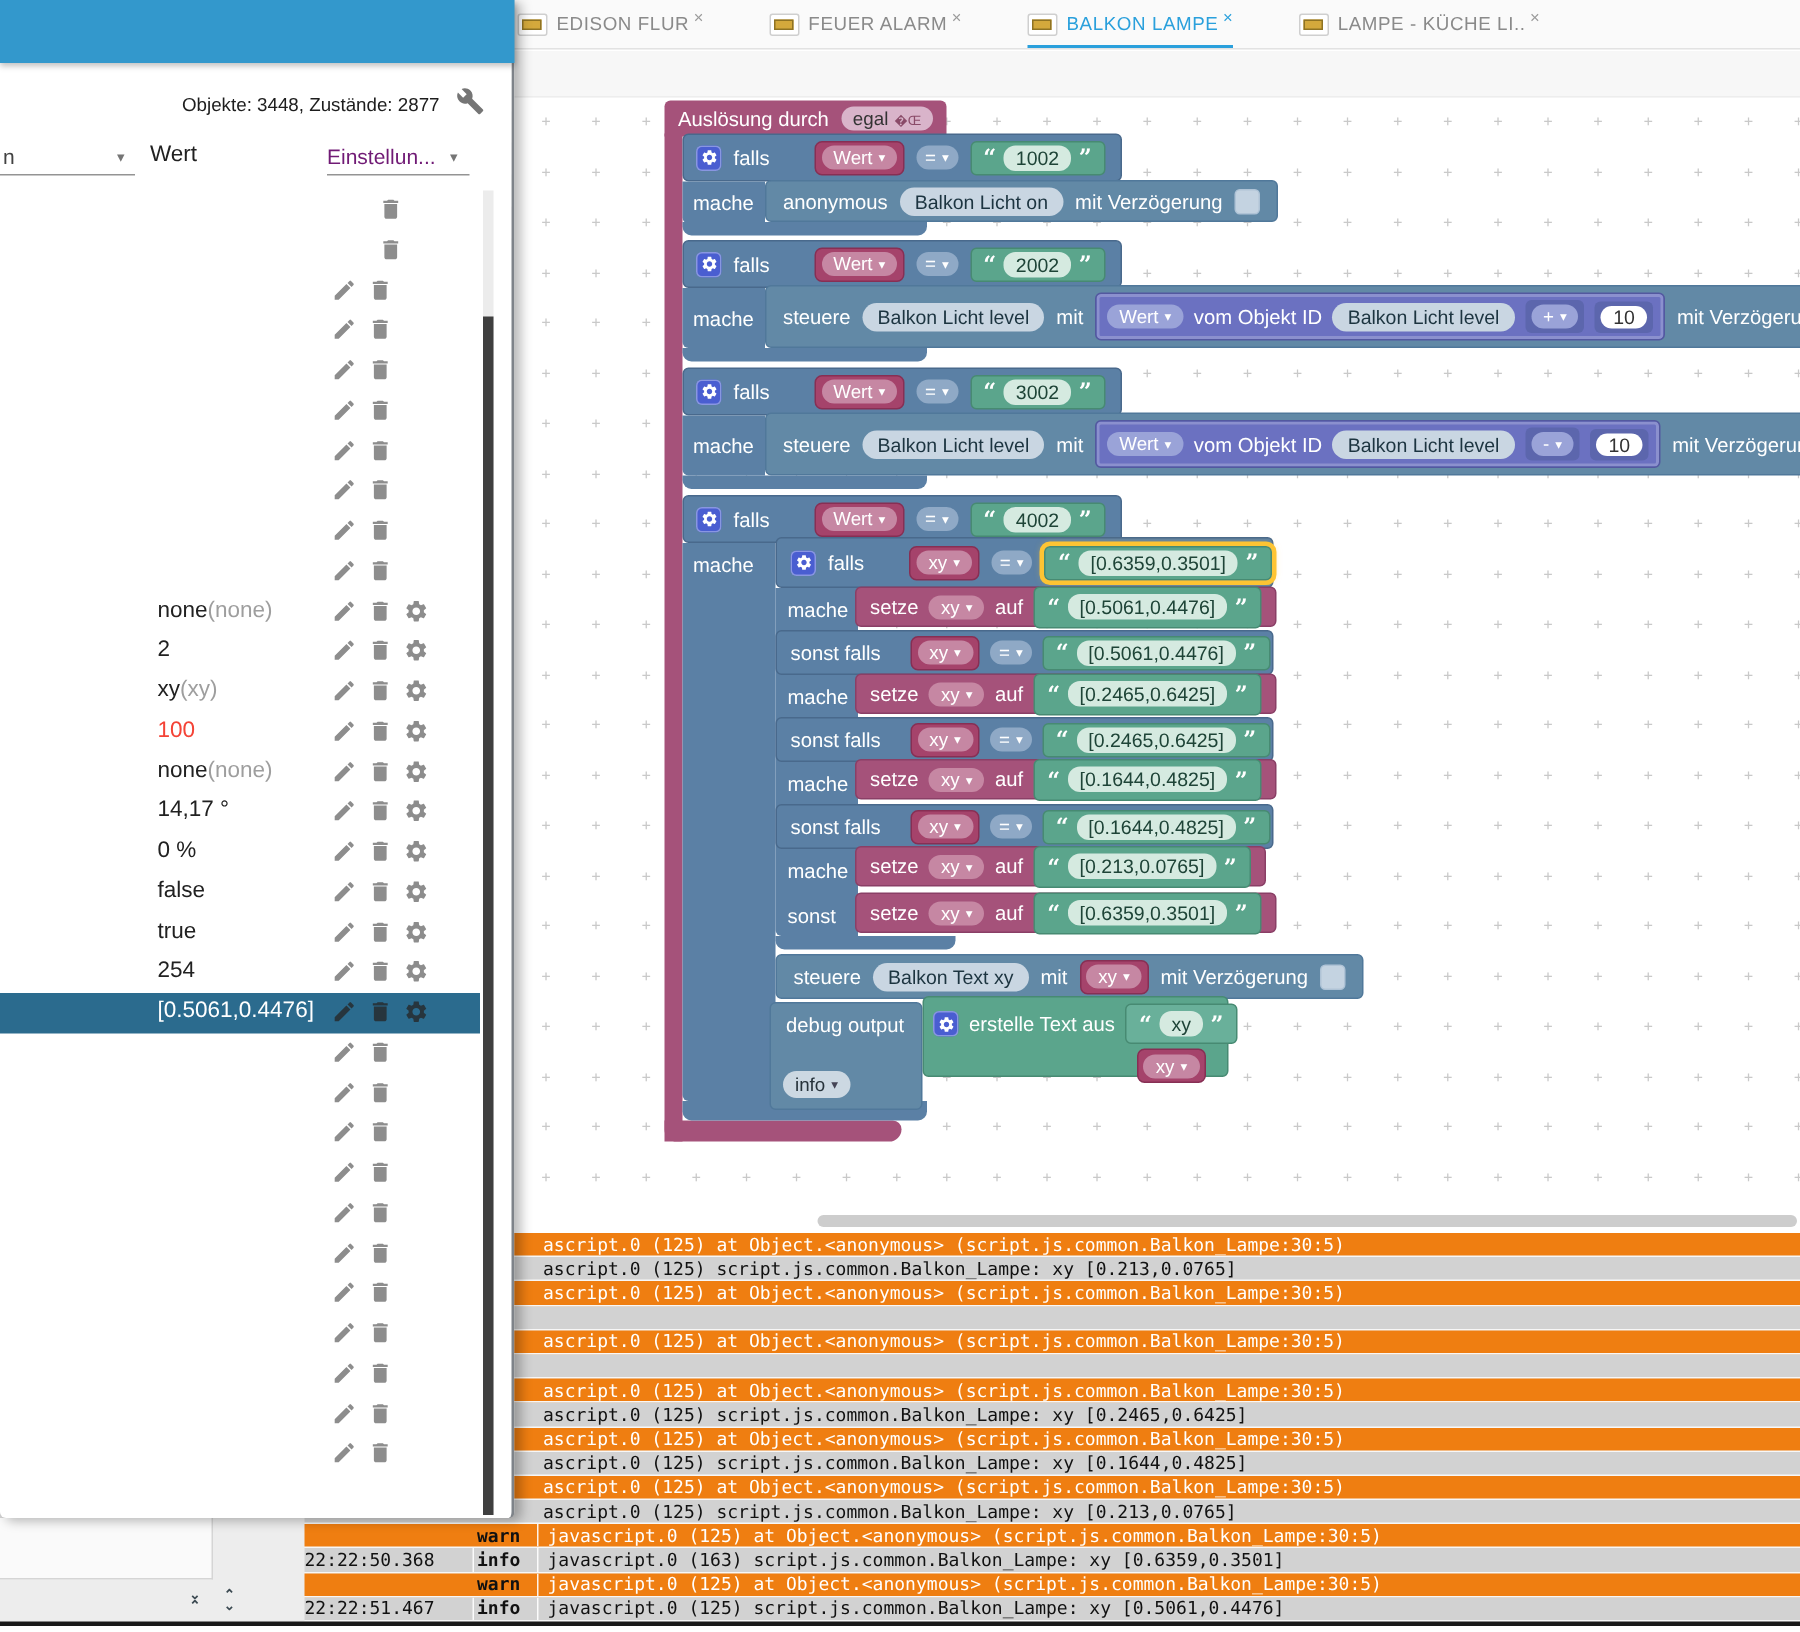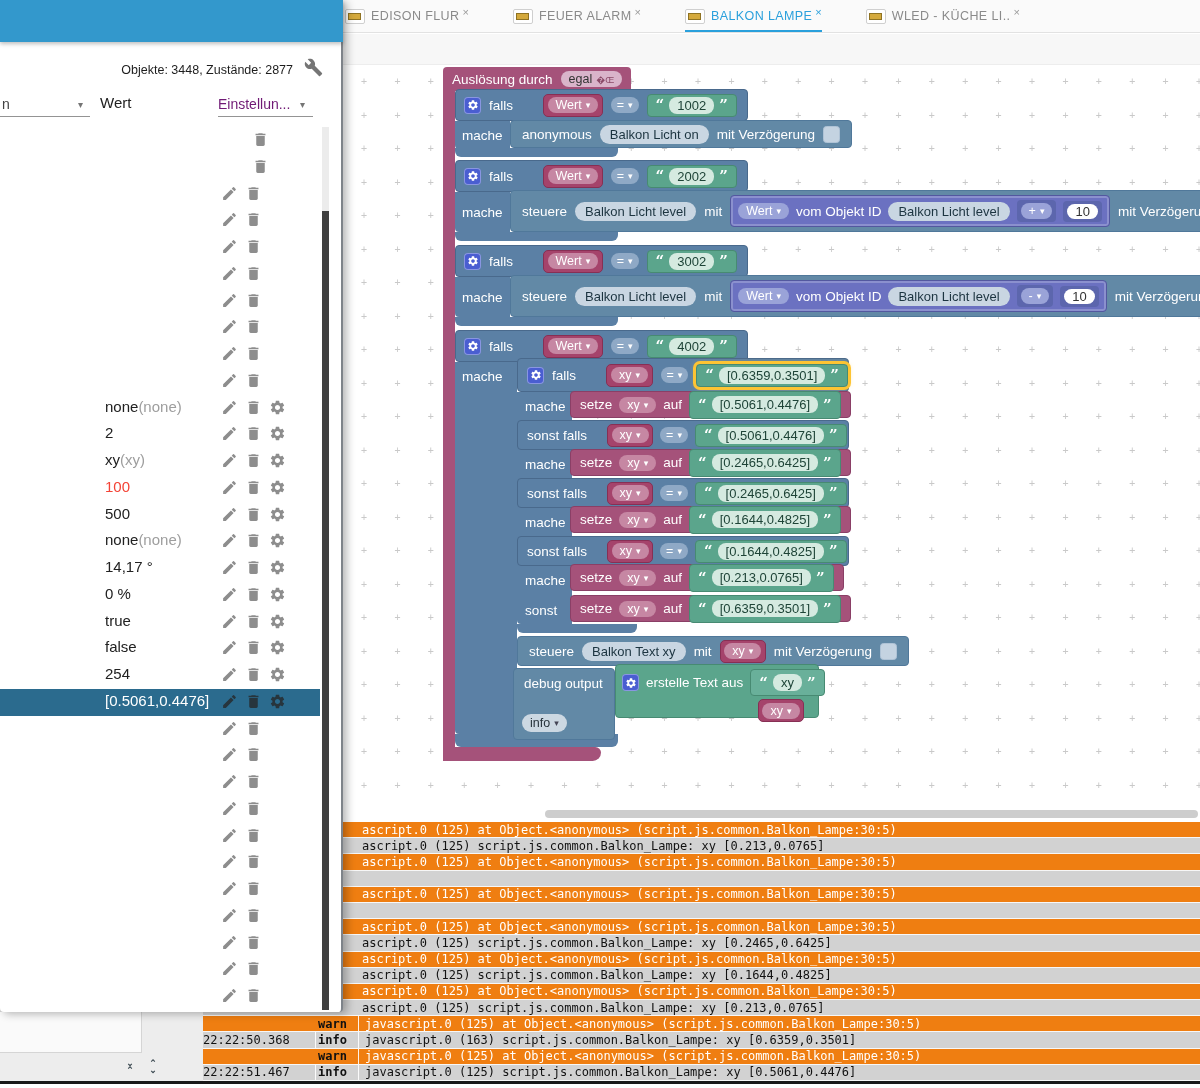--- a/index.html
+++ b/index.html
@@ -125,21 +125,21 @@
     <span class="tlabel">FEUER ALARM</span>
     <span class="tclose">×</span>
   </div>
   <div class="tab active">
     <span class="ticon"></span>
     <span class="tlabel">BALKON LAMPE</span>
     <span class="tclose">×</span>
   </div>
   <div class="tab">
     <span class="ticon"></span>
-    <span class="tlabel">WLED - KÜCHE LI..</span>
+    <span class="tlabel">LAMPE - KÜCHE LI..</span>
     <span class="tclose">×</span>
   </div>
 </div>
 <div id="toolstrip" class="abs"></div>
 
 <div id="canvas" class="abs">
     <div id="dots">
       <span style="left: 16px; top: 11px;">+</span>
       <span style="left: 49.4px; top: 11px;">+</span>
       <span style="left: 82.8px; top: 11px;">+</span>
@@ -1352,91 +1352,77 @@
           </svg>
           <svg class="ic">
             <use href="#i-trash"></use>
           </svg>
           <svg class="ic">
             <use href="#i-gear"></use>
           </svg>
         </span>
       </div>
       <div class="prow">
-        <span class="pval" style="">500</span>
+        <span class="pval" style="">none<span class="psuf">(none)</span></span>
         <span class="pics">
           <svg class="ic">
             <use href="#i-pencil"></use>
           </svg>
           <svg class="ic">
             <use href="#i-trash"></use>
           </svg>
           <svg class="ic">
             <use href="#i-gear"></use>
           </svg>
         </span>
       </div>
       <div class="prow">
-        <span class="pval" style="">none<span class="psuf">(none)</span></span>
+        <span class="pval" style="">14,17 °</span>
         <span class="pics">
           <svg class="ic">
             <use href="#i-pencil"></use>
           </svg>
           <svg class="ic">
             <use href="#i-trash"></use>
           </svg>
           <svg class="ic">
             <use href="#i-gear"></use>
           </svg>
         </span>
       </div>
       <div class="prow">
-        <span class="pval" style="">14,17 °</span>
+        <span class="pval" style="">0 %</span>
         <span class="pics">
           <svg class="ic">
             <use href="#i-pencil"></use>
           </svg>
           <svg class="ic">
             <use href="#i-trash"></use>
           </svg>
           <svg class="ic">
             <use href="#i-gear"></use>
           </svg>
         </span>
       </div>
       <div class="prow">
-        <span class="pval" style="">0 %</span>
+        <span class="pval" style="">false</span>
         <span class="pics">
           <svg class="ic">
             <use href="#i-pencil"></use>
           </svg>
           <svg class="ic">
             <use href="#i-trash"></use>
           </svg>
           <svg class="ic">
             <use href="#i-gear"></use>
           </svg>
         </span>
       </div>
       <div class="prow">
         <span class="pval" style="">true</span>
-        <span class="pics">
-          <svg class="ic">
-            <use href="#i-pencil"></use>
-          </svg>
-          <svg class="ic">
-            <use href="#i-trash"></use>
-          </svg>
-          <svg class="ic">
-            <use href="#i-gear"></use>
-          </svg>
-        </span>
-      </div>
-      <div class="prow">
-        <span class="pval" style="">false</span>
         <span class="pics">
           <svg class="ic">
             <use href="#i-pencil"></use>
           </svg>
           <svg class="ic">
             <use href="#i-trash"></use>
           </svg>
           <svg class="ic">
             <use href="#i-gear"></use>
           </svg>

